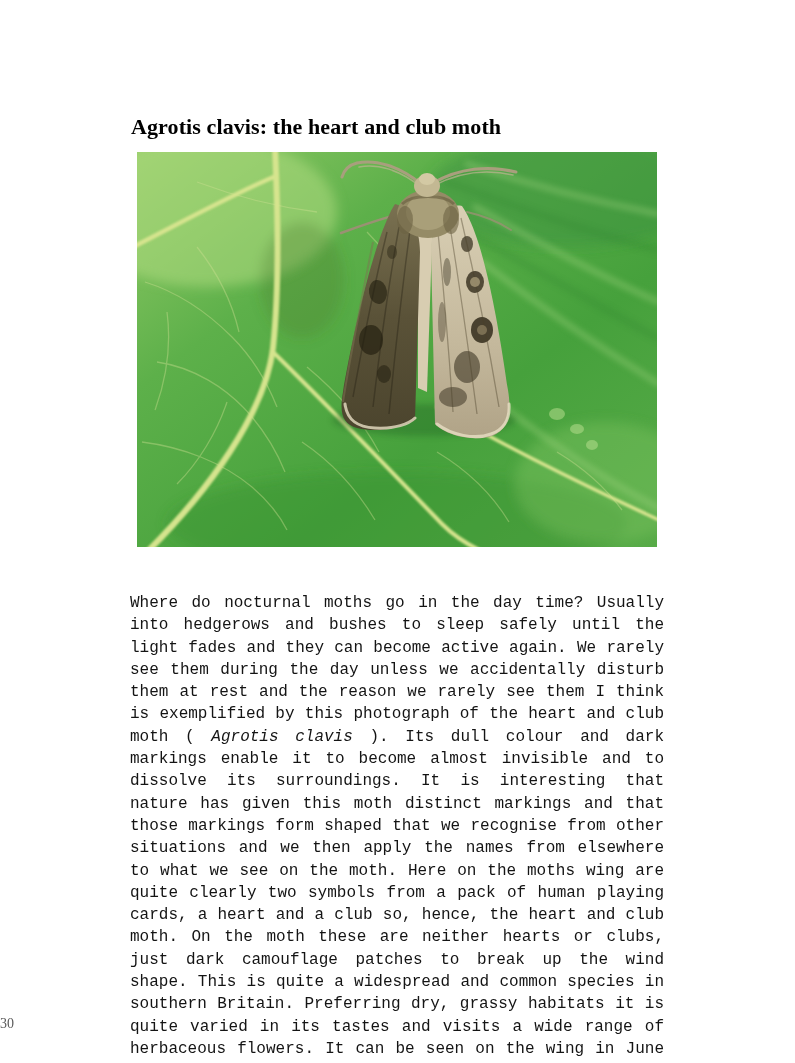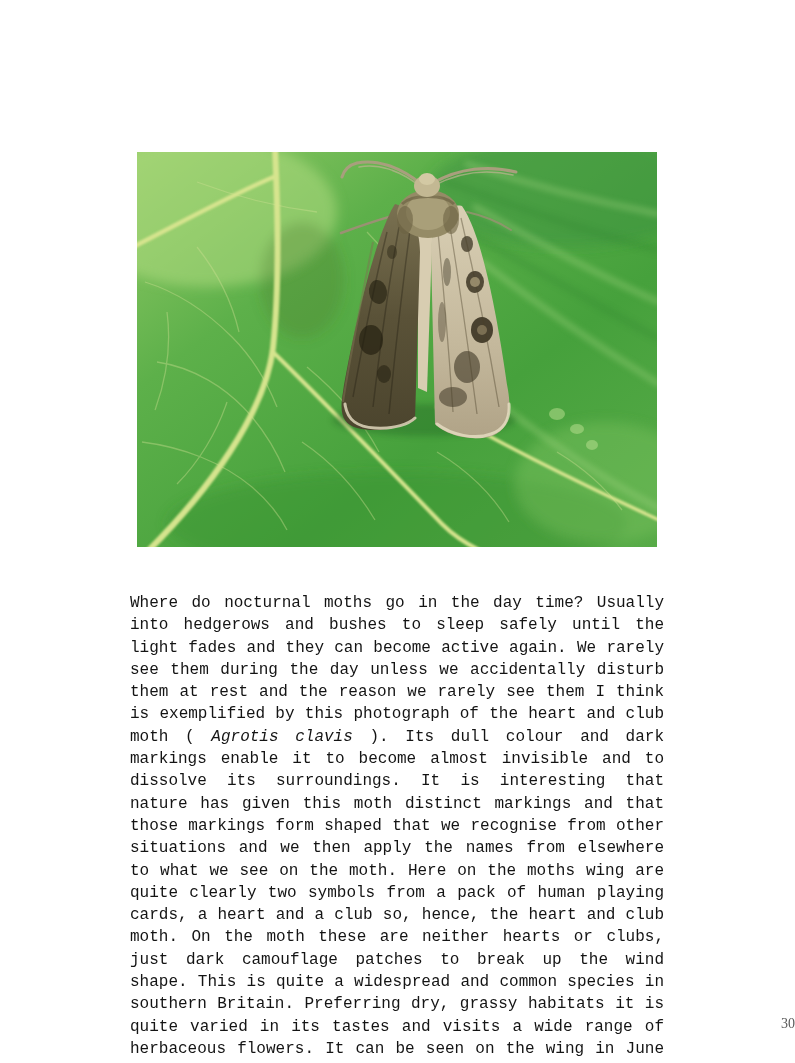--- a/index.html
+++ b/index.html
@@ -43,30 +43,31 @@
     text-align: justify;
     color: #141414;
     font-family: Liberation Mono, monospace;
   }
   .body-text em { font-style: italic; }
   .page-number {
     position: absolute;
     top: 1016px;
     left: 0;
     width: 100%;
-    text-align: right;
+    text-align: left;
     font-size: 14px;
     color: #5a5a5a;
   }
 </style>
 </head>
 <body>
 
 <div class="page">
 
+  <h1 class="title">Agrotis clavis: the heart and club moth</h1>
 
   <figure class="photo">
     <svg width="520" height="395" viewBox="0 0 520 395" xmlns="http://www.w3.org/2000/svg">
       <defs>
         <linearGradient id="leafG" x1="0" y1="0" x2="1" y2="1">
           <stop offset="0" stop-color="#93cb67"></stop>
           <stop offset="0.3" stop-color="#5db04a"></stop>
           <stop offset="0.65" stop-color="#46a13c"></stop>
           <stop offset="1" stop-color="#58ab48"></stop>
         </linearGradient>

